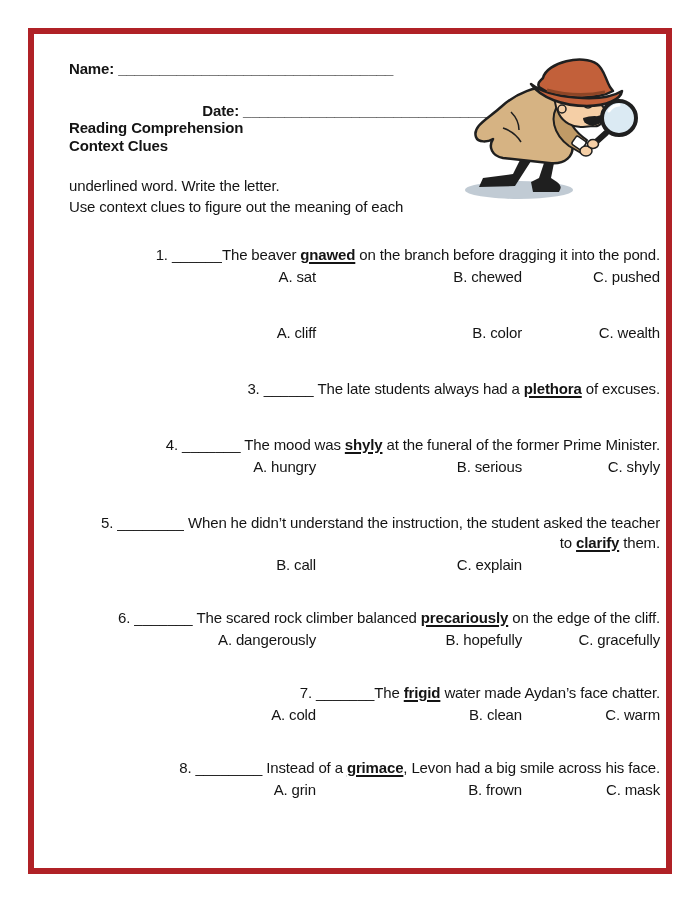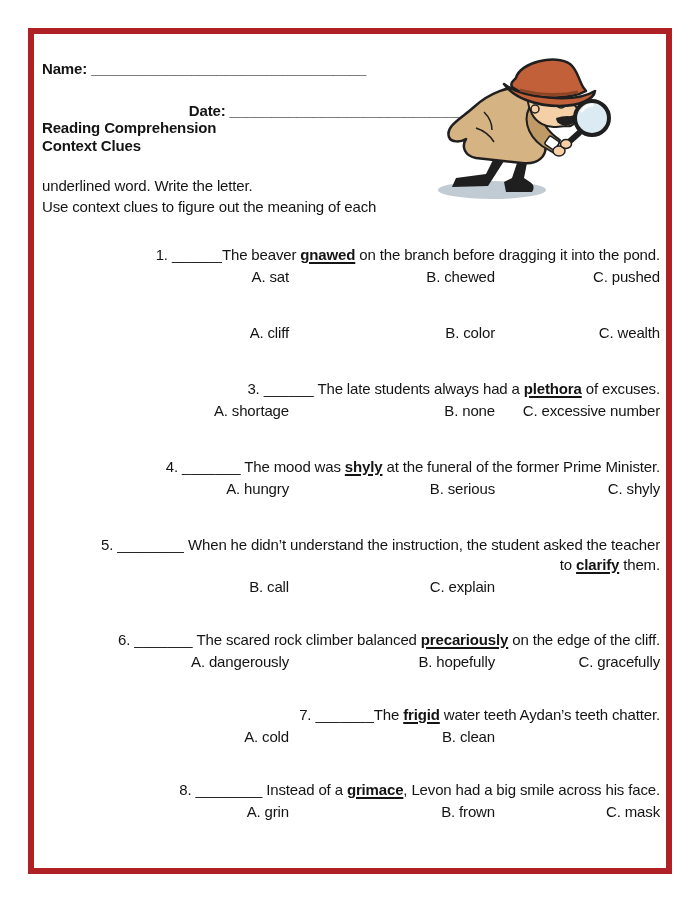--- a/index.html
+++ b/index.html
@@ -11,20 +11,21 @@
     position:relative;
     overflow:hidden;
     font-size:15px;
     letter-spacing:-0.15px;
   }
   .page {
     position:absolute;
     left:28px; top:28px; right:28px; bottom:30px;
     border:6px solid var(--accent, #b02126);
     background:#ffffff;
+    padding-left:27px;
   }
   .content {
     position:relative;
     padding:26px 6px 0 8px;
     height:100%;
     box-sizing:border-box;
   }
   .bold { font-weight:bold; }
   .name-row { margin-bottom:25px; line-height:17px; white-space:nowrap; }
   .date-row { line-height:17px; white-space:nowrap;text-align:center; }
@@ -121,25 +122,20 @@
           <span>B. color</span>
           <span>C. wealth</span>
         </div>
       </div>
 
       <div class="question">
         <div class="q-line">
           <span>3.</span>
           <span class="blank">______</span><span> The late students always had a </span><span class="kw">plethora</span><span> of excuses.</span>
         </div>
-        <div class="options">
-          <span>A. shortage</span>
-          <span>B. none</span>
-          <span>C. excessive number</span>
-        </div>
       </div>
 
       <div class="question">
         <div class="q-line">
           <span>4.</span>
           <span class="blank">_______</span><span> The mood was </span><span class="kw">shyly</span><span> at the funeral of the former Prime Minister.</span>
         </div>
         <div class="options">
           <span>A. hungry</span>
           <span>B. serious</span>
@@ -169,25 +165,26 @@
         <div class="options">
           <span>A. dangerously</span>
           <span>B. hopefully</span>
           <span>C. gracefully</span>
         </div>
       </div>
 
       <div class="question tight">
         <div class="q-line">
           <span>7.</span>
-          <span class="blank">_______</span><span>The </span><span class="kw">frigid</span><span> water teeth Aydan’s teeth chatter.</span>
+          <span class="blank">_______</span><span>The </span><span class="kw">frigid</span><span> water made Aydan’s face chatter.</span>
         </div>
         <div class="options">
           <span>A. cold</span>
           <span>B. clean</span>
+          <span>C. warm</span>
         </div>
       </div>
 
       <div class="question">
         <div class="q-line">
           <span>8.</span>
           <span class="blank">________</span><span> Instead of a </span><span class="kw">grimace</span><span>, Levon had a big smile across his face.</span>
         </div>
         <div class="options">
           <span>A. grin</span>

